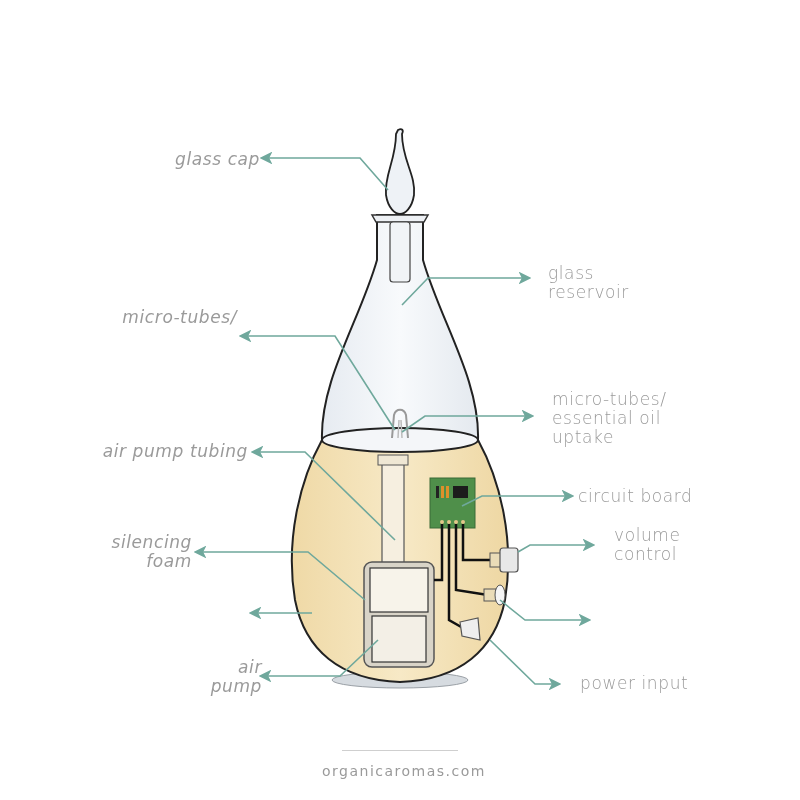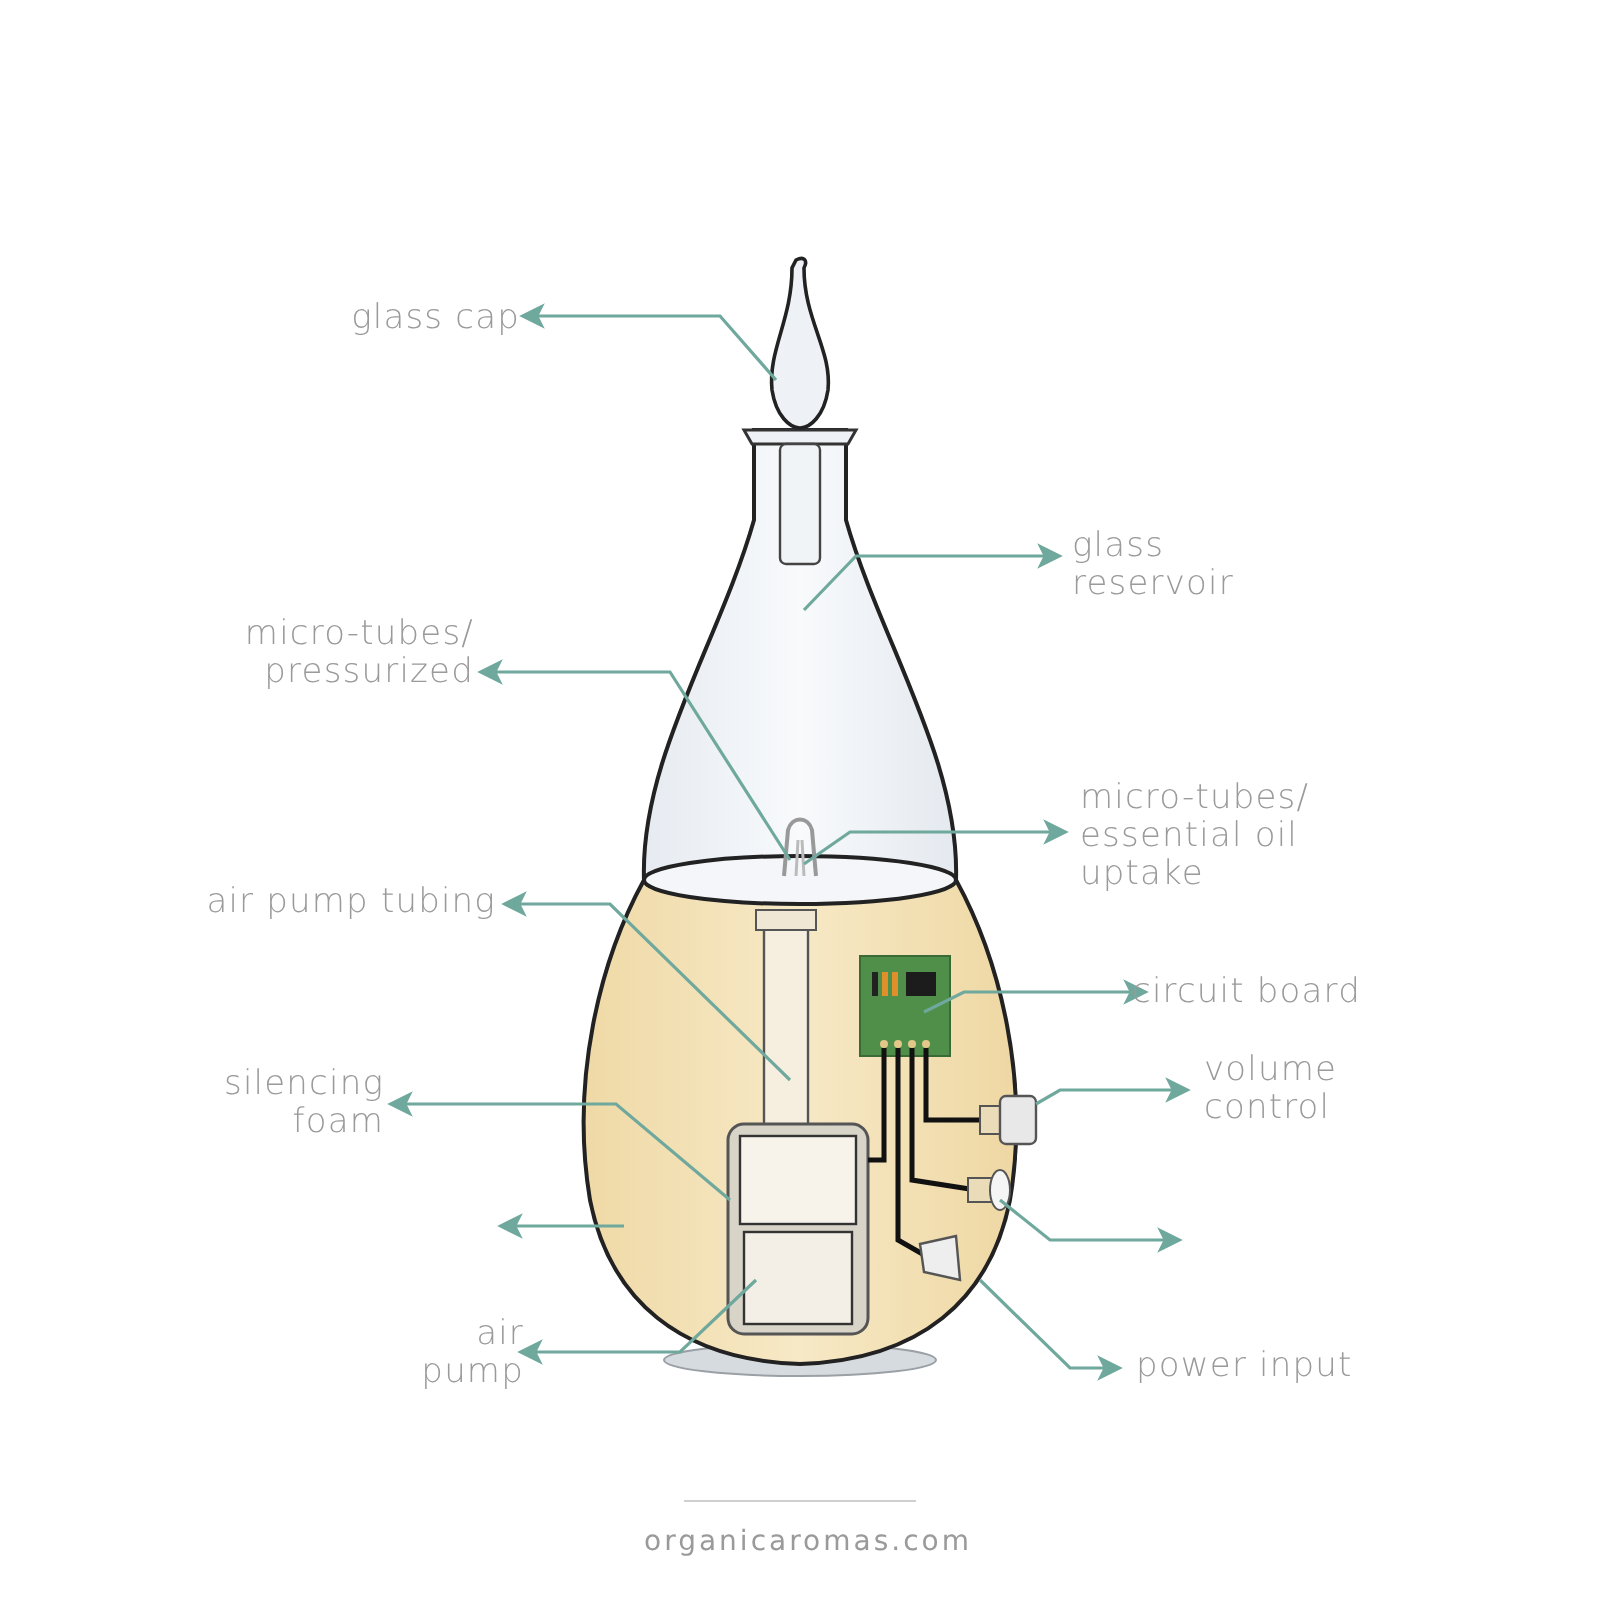--- a/index.html
+++ b/index.html
@@ -2,22 +2,22 @@
 <html><head>
 <meta charset="utf-8">
 <style>
   html, body { margin: 0; padding: 0; background: #ffffff; }
   body { width: 800px; height: 800px; position: relative; overflow: hidden;
          font-family: "DejaVu Sans", "Liberation Sans", sans-serif; }
   #stage { position: absolute; left: 0; top: 0; width: 800px; height: 800px; }
   .lbl { position: absolute; color: #9a9a9a; font-size: 17px; line-height: 19px;
          letter-spacing: 0.6px; font-weight: 300; white-space: nowrap; }
   .lbl span { display: block; }
-  .right { text-align: right; }
-  .left { text-align: left; }
+  .right { text-align: right; font-style: italic; }
+  .left { text-align: left; margin-left: 12px; }
   .footer-line { position: absolute; left: 342px; top: 750px; width: 116px; height: 1px; background: #cfcfcf; }
   .footer { position: absolute; left: 4px; width: 800px; top: 763px; text-align: center;
             color: #9a9a9a; font-size: 14px; letter-spacing: 1.5px; }
 </style>
 </head>
 <body>
 
 <svg id="stage" viewBox="0 0 800 800" xmlns="http://www.w3.org/2000/svg">
   <defs>
     <linearGradient id="wood" x1="0" y1="0" x2="1" y2="0">
@@ -102,21 +102,20 @@
   <span>glass cap</span>
 </div>
 
 <div class="lbl left" style="left:536px; top:264px;">
   <span>glass</span>
   <span>reservoir</span>
 </div>
 
 <div class="lbl right" style="left:90px; top:308px; width:147px;">
   <span>micro-tubes/</span>
-  <span>pressurized</span>
 </div>
 
 <div class="lbl left" style="left:540px; top:390px;">
   <span>micro-tubes/</span>
   <span>essential oil</span>
   <span>uptake</span>
 </div>
 
 <div class="lbl right" style="left:80px; top:442px; width:168px;text-align:right;">
   <span>air pump tubing</span>

